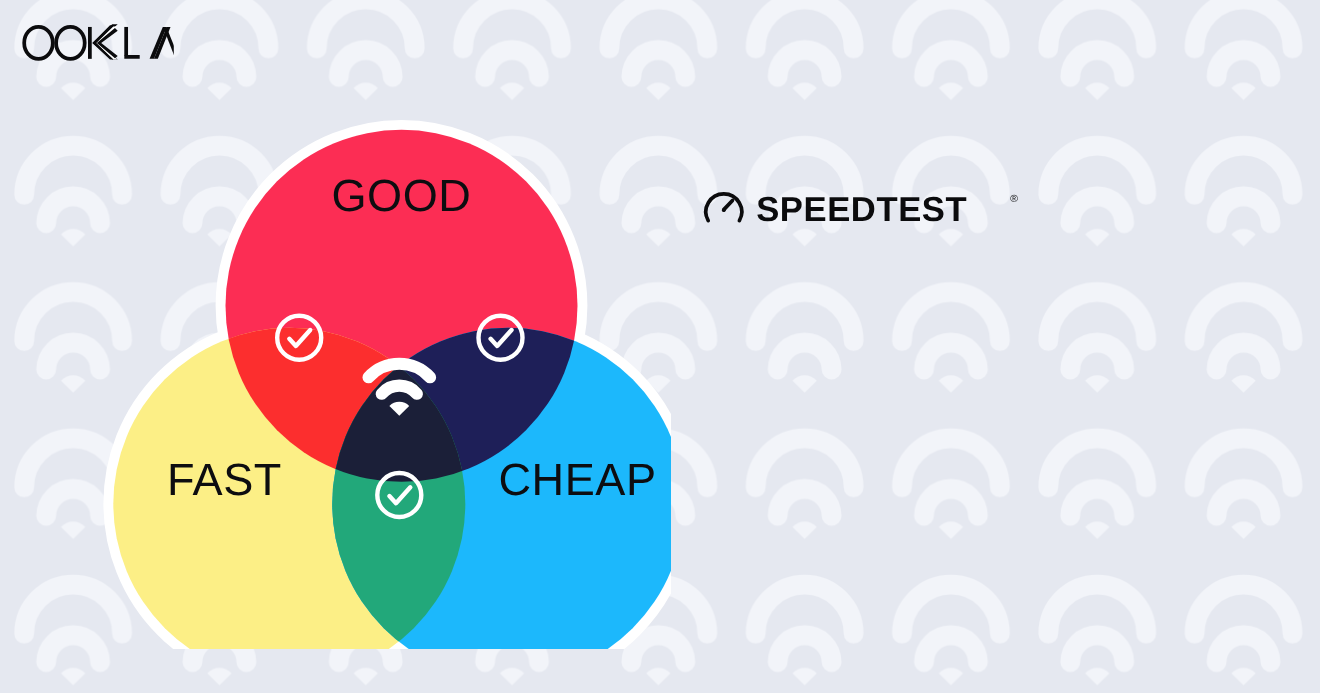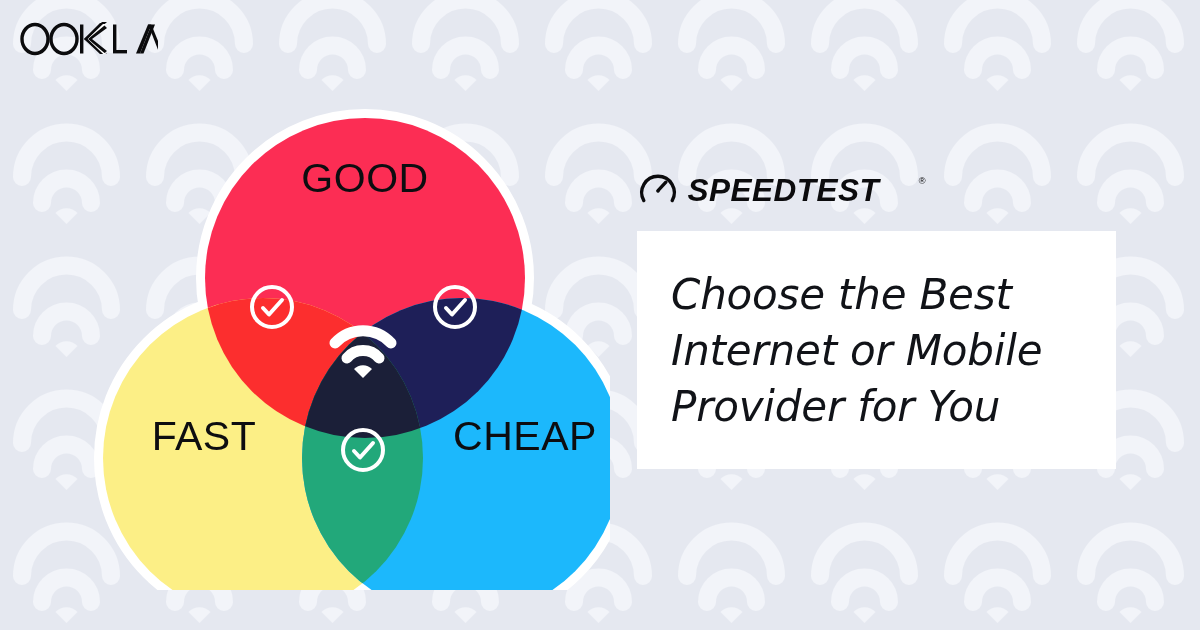--- a/index.html
+++ b/index.html
@@ -21,21 +21,21 @@
     position:absolute; left:18px; top:18px; width:140px; height:40px; z-index:5;
   }
 
   
   #venn {
     position:absolute; left:40px; top:50px; width:570px; height:540px; z-index:3;
   }
 
   
   #right-col {
-    position:absolute; left:637px; top:168px; width:490px; z-index:4;font-style:italic;
+    position:absolute; left:637px; top:168px; width:490px; z-index:4;
   }
   #speedtest-logo { height:42px; display:block; margin-bottom:21px; }
 
   #headline-box {
     background:#ffffff;
     width:479px;
     padding:36px 34px 34px 34px;
   }
   #headline {
     font-family: "DejaVu Sans", sans-serif;
@@ -163,18 +163,13 @@
 
     <g>
       <path d="M 6.5 31 A 15.5 15.5 0 1 1 33.5 31" fill="none" stroke="#0b0b0d" stroke-width="3.2" stroke-linecap="round"></path>
       <path d="M 20 21.5 L 27.5 13.5" fill="none" stroke="#0b0b0d" stroke-width="3.2" stroke-linecap="round"></path>
       <circle cx="20" cy="22" r="1.6" fill="#0b0b0d"></circle>
     </g>
     <text x="48" y="31" font-family="Liberation Sans, sans-serif" font-size="30" font-weight="bold" letter-spacing="0.5" fill="#0b0b0d">SPEEDTEST</text>
     <text x="268" y="15" font-family="Liberation Sans, sans-serif" font-size="9" fill="#0b0b0d">®</text>
   </svg>
 
-  <div id="headline-box">
-    <div id="headline">Choose the Best
-Internet or Mobile
-Provider for You</div>
-  </div>
 </div>
 
 </body></html>

